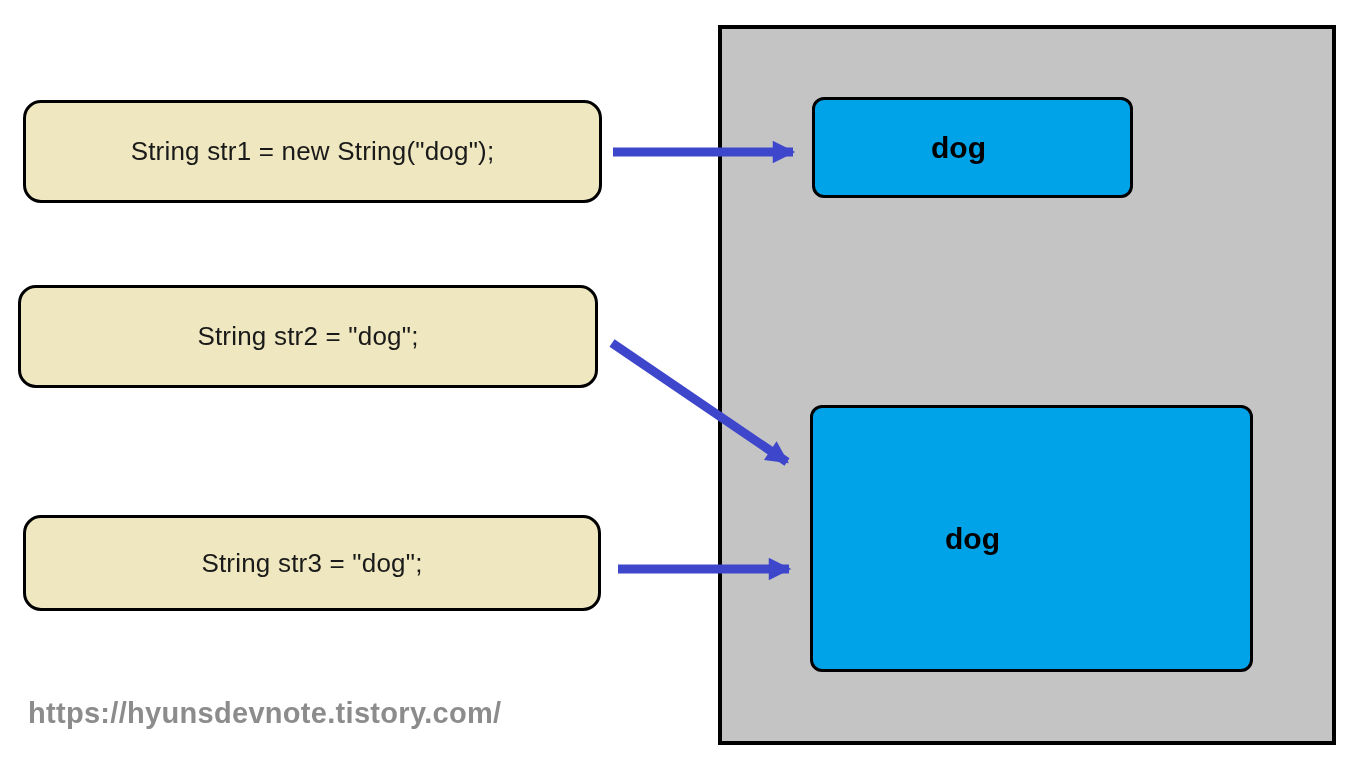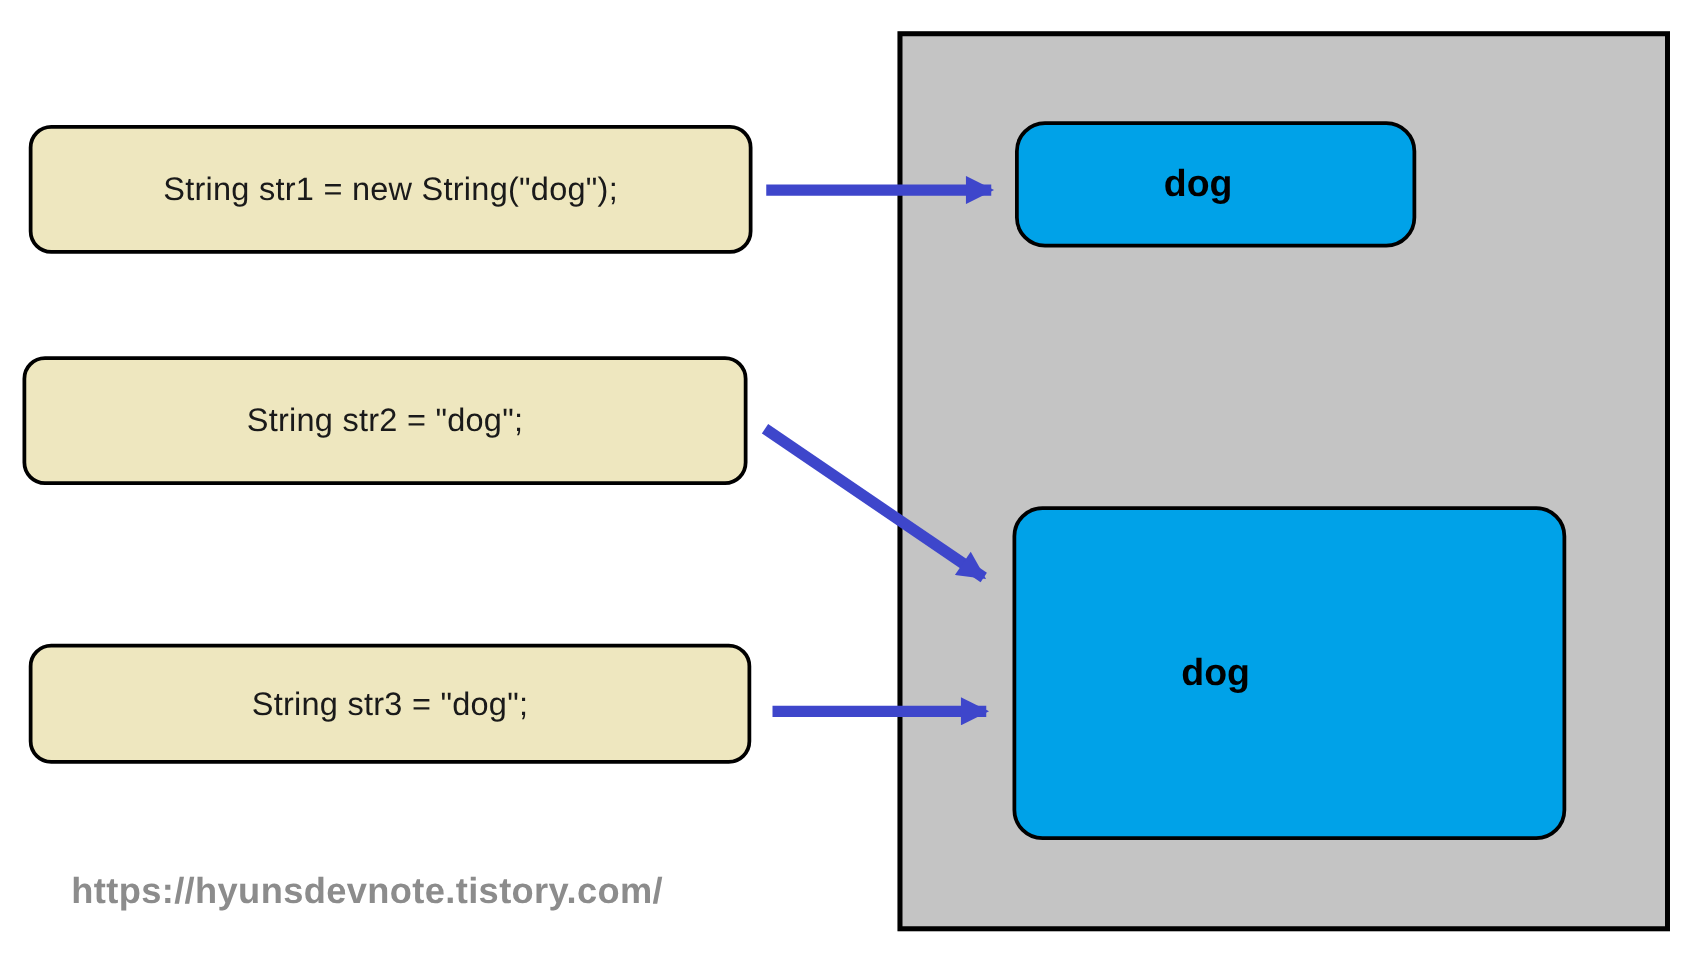--- a/index.html
+++ b/index.html
@@ -40,21 +40,21 @@
     white-space: nowrap;
   }
   .code-box.box1 { left: 23px;  top: 100px; width: 579px; height: 103px; }
   .code-box.box2 { left: 18px;  top: 285px; width: 580px; height: 103px; }
   .code-box.box3 { left: 23px;  top: 515px; width: 578px; height: 96px;  }
 
   .heap-object {
     position: absolute;
     background: var(--object-fill);
     border: 3px solid var(--border);
-    border-radius: 24px;
+    border-radius: 12px;
     display: flex; align-items: center; justify-content: center;
     font-size: 30px;
     font-weight: bold;
     color: #000000;
   }
   .heap-object.obj1 { left: 812px; top: 97px;  width: 321px; height: 101px; padding-right: 28px; }
   .heap-object.obj2 { left: 810px; top: 405px; width: 443px; height: 267px; padding-right: 118px; }
 
   .arrows-layer {
     position: absolute; left: 0; top: 0;
@@ -65,21 +65,20 @@
   .arrow-head-fill { fill: var(--arrow); }
 
   .watermark {
     position: absolute;
     left: 28px; top: 697px;
     font-size: 29px;
     font-weight: bold;
     color: var(--watermark-text);
     letter-spacing: 0.3px;
     white-space: nowrap;
-    margin-left: 29px;
   }
 </style>
 </head>
 <body>
 
 <div class="canvas">
 
   <div class="heap-box"></div>
 
   <div class="code-box box1">

